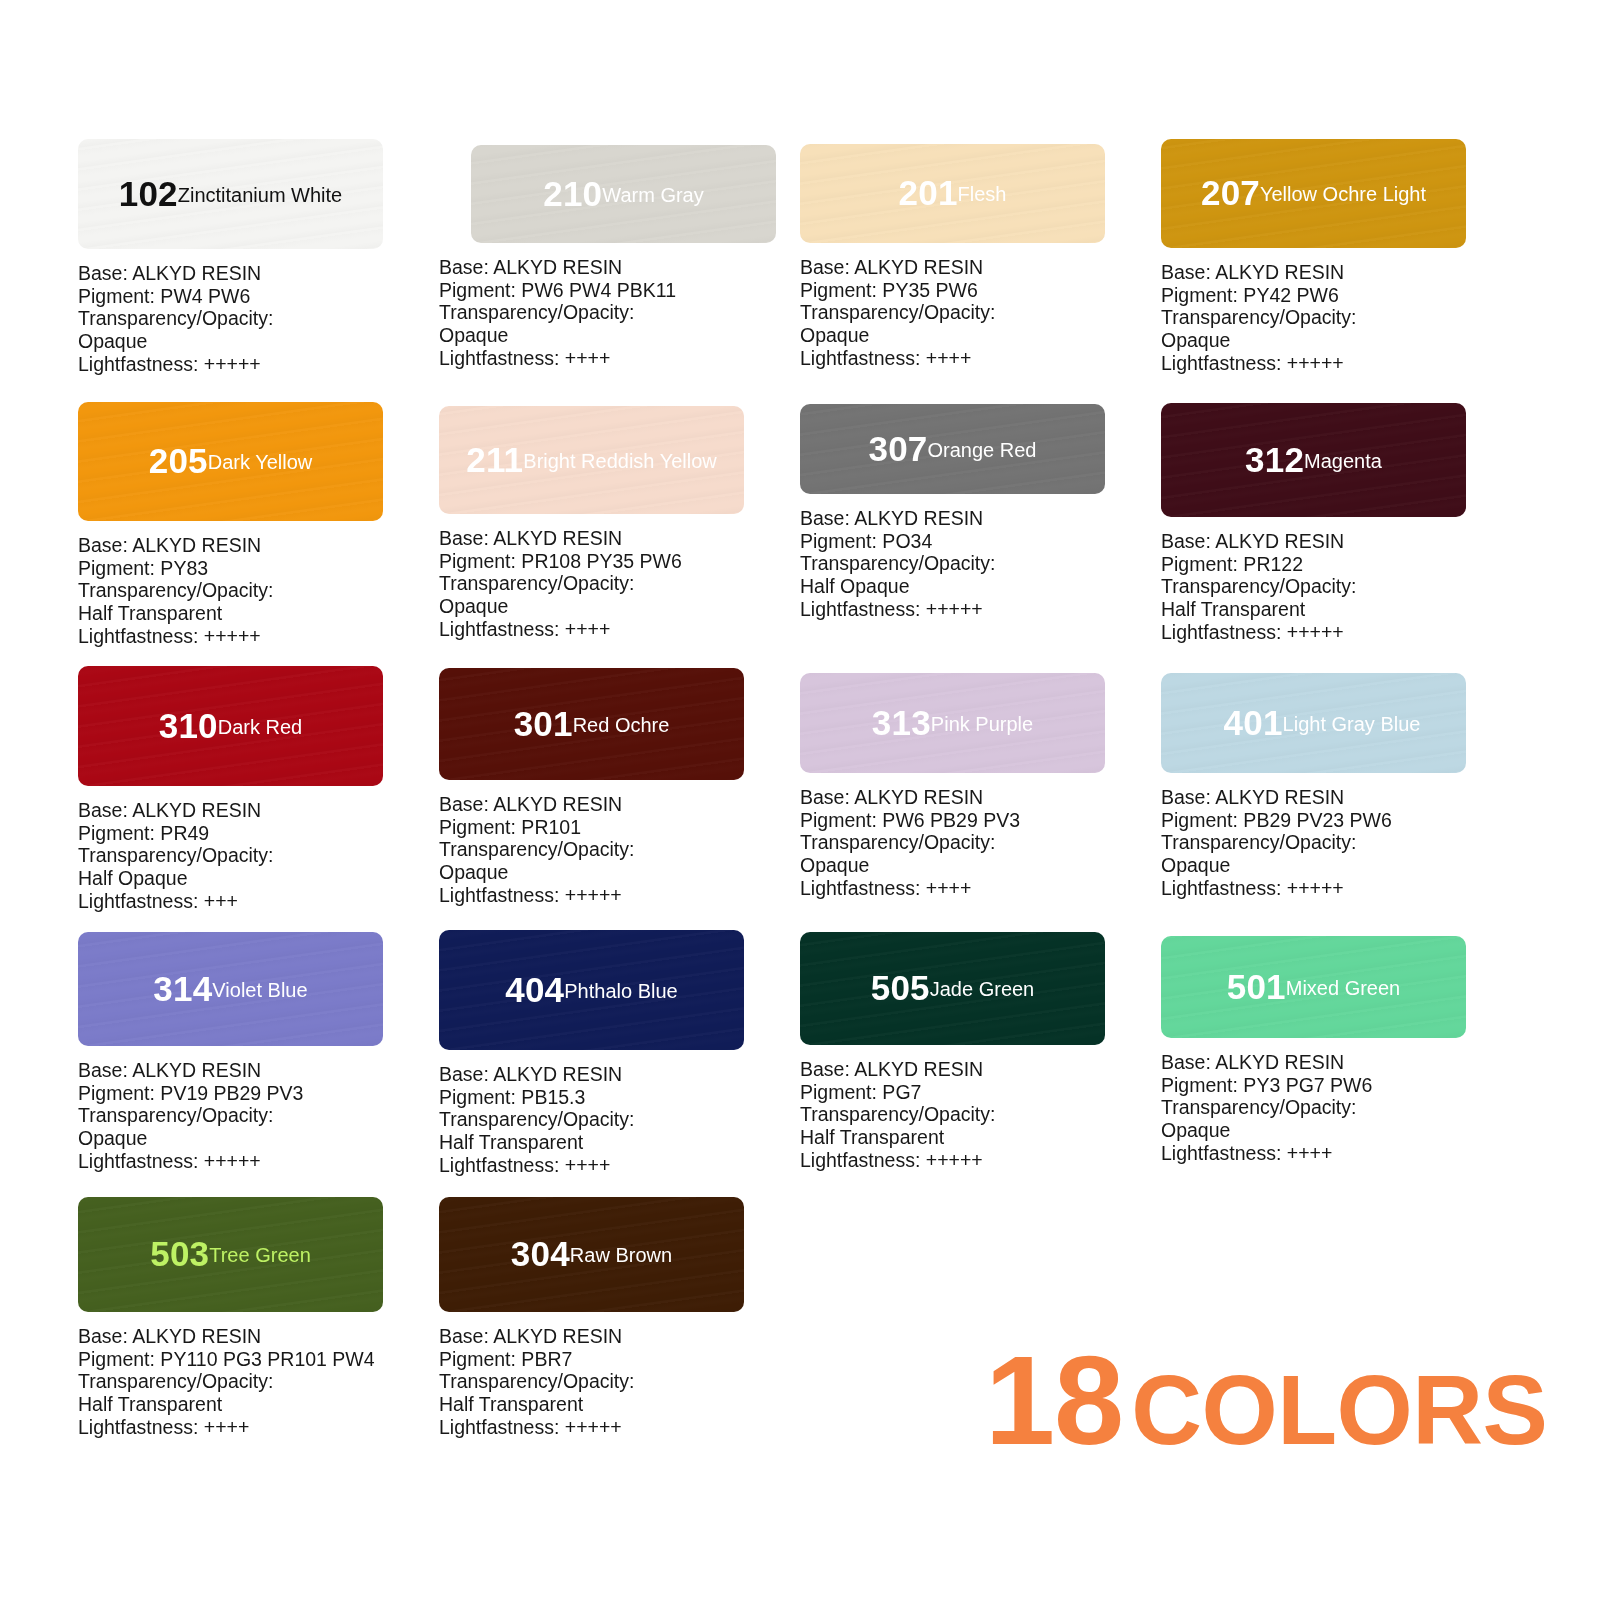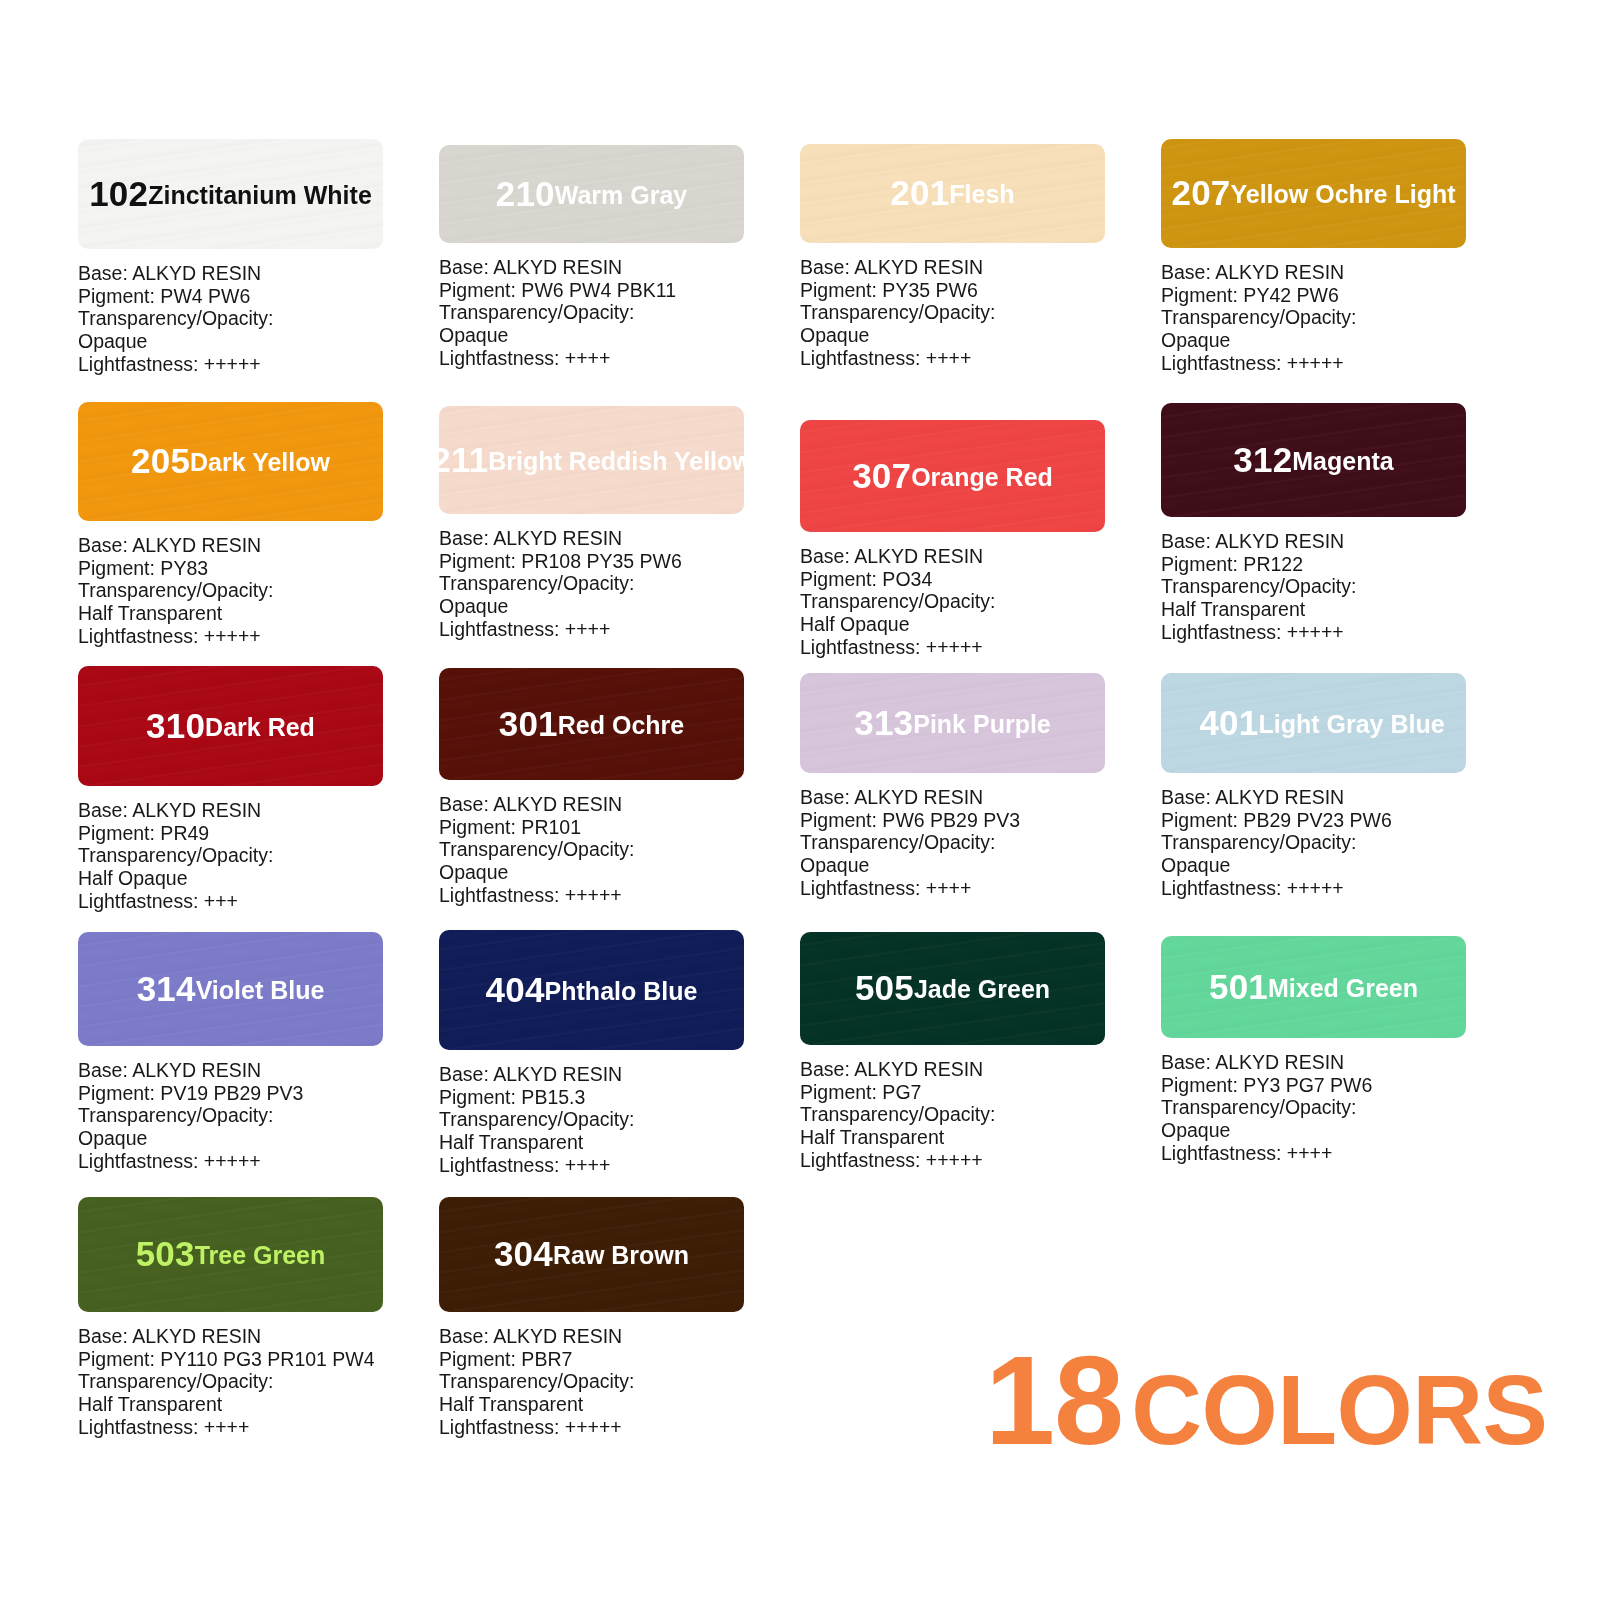--- a/index.html
+++ b/index.html
@@ -50,22 +50,22 @@
   .swatch .sw-num {
     font-size: 35px;
     font-weight: bold;
     line-height: 1.05;
     letter-spacing: 0.2px;
     position: relative;
     z-index: 2;
   }
 
   .swatch .sw-name {
-    font-size: 25px;
-    font-weight: bold;
+    font-size: 20px;
+    font-weight: normal;
     line-height: 1.15;
     margin-top: 2px;
     white-space: nowrap;
     position: relative;
     z-index: 2;
   }
 
   
   .tex {
     position: absolute;
@@ -126,21 +126,21 @@
         </div>
         <div class="specs">
           <div>Base: ALKYD RESIN</div>
           <div>Pigment: PW4 PW6</div>
           <div>Transparency/Opacity:</div>
           <div>Opaque</div>
           <div>Lightfastness: +++++</div>
         </div>
       </div>
       <div class="cell">
-        <div class="swatch" style="background: rgb(216, 214, 207); color: rgb(255, 255, 255); height: 98px; margin-top: 13px;">
+        <div class="swatch" style="background: rgb(216, 214, 207); color: rgb(255, 255, 255); height: 98px; margin-top: 13px; margin-left: 32px;">
           <div class="tex"></div>
           <div class="sw-num">210</div>
           <div class="sw-name">Warm Gray</div>
         </div>
         <div class="specs">
           <div>Base: ALKYD RESIN</div>
           <div>Pigment: PW6 PW4 PBK11</div>
           <div>Transparency/Opacity:</div>
           <div>Opaque</div>
           <div>Lightfastness: ++++</div>
@@ -198,21 +198,21 @@
         </div>
         <div class="specs">
           <div>Base: ALKYD RESIN</div>
           <div>Pigment: PR108 PY35 PW6</div>
           <div>Transparency/Opacity:</div>
           <div>Opaque</div>
           <div>Lightfastness: ++++</div>
         </div>
       </div>
       <div class="cell">
-        <div class="swatch" style="background: #ef4444; color: rgb(255, 255, 255); height: 112px; margin-top: 23px;">
+        <div class="swatch" style="background: #737373; color: rgb(255, 255, 255); height: 90px; margin-top: 7px;">
           <div class="tex"></div>
           <div class="sw-num">307</div>
           <div class="sw-name">Orange Red</div>
         </div>
         <div class="specs">
           <div>Base: ALKYD RESIN</div>
           <div>Pigment: PO34</div>
           <div>Transparency/Opacity:</div>
           <div>Half Opaque</div>
           <div>Lightfastness: +++++</div>

